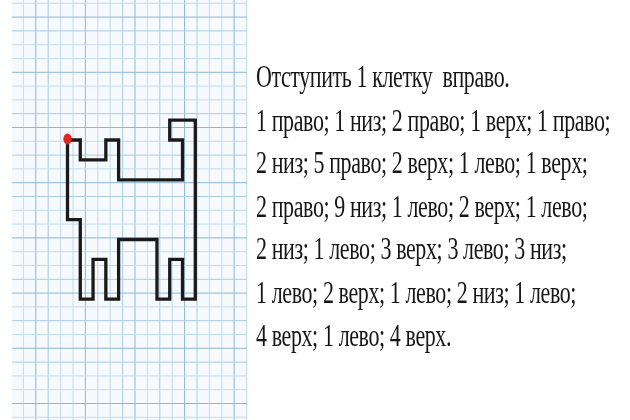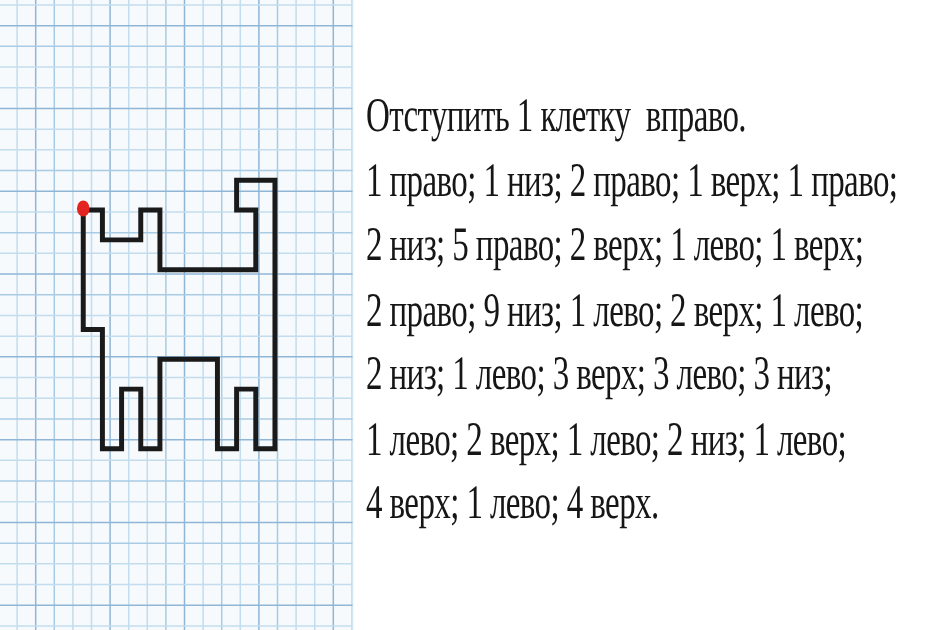--- a/index.html
+++ b/index.html
@@ -3,21 +3,21 @@
 <meta charset="utf-8">
 <style>
   html, body { margin: 0; padding: 0; }
   body {
     width: 630px; height: 420px;
     background: #ffffff;
     overflow: hidden;
     position: relative;
     font-family: "Liberation Serif", serif;
   }
-  .stage { position: absolute; left: 0; top: 0; width: 610px; height: 420px; }
+  .stage { position: absolute; left: 12px; top: 0; width: 610px; height: 420px; }
   .grid-panel {
     position: absolute; left: 0; top: 0;
     width: 236px; height: 420px;
     background: #f6fafd;
   }
   .grid-panel svg { display: block; }
   .text-panel {
     position: absolute; left: 244px; top: 55px;
     transform: scaleY(1.46);
     transform-origin: 0 0;

